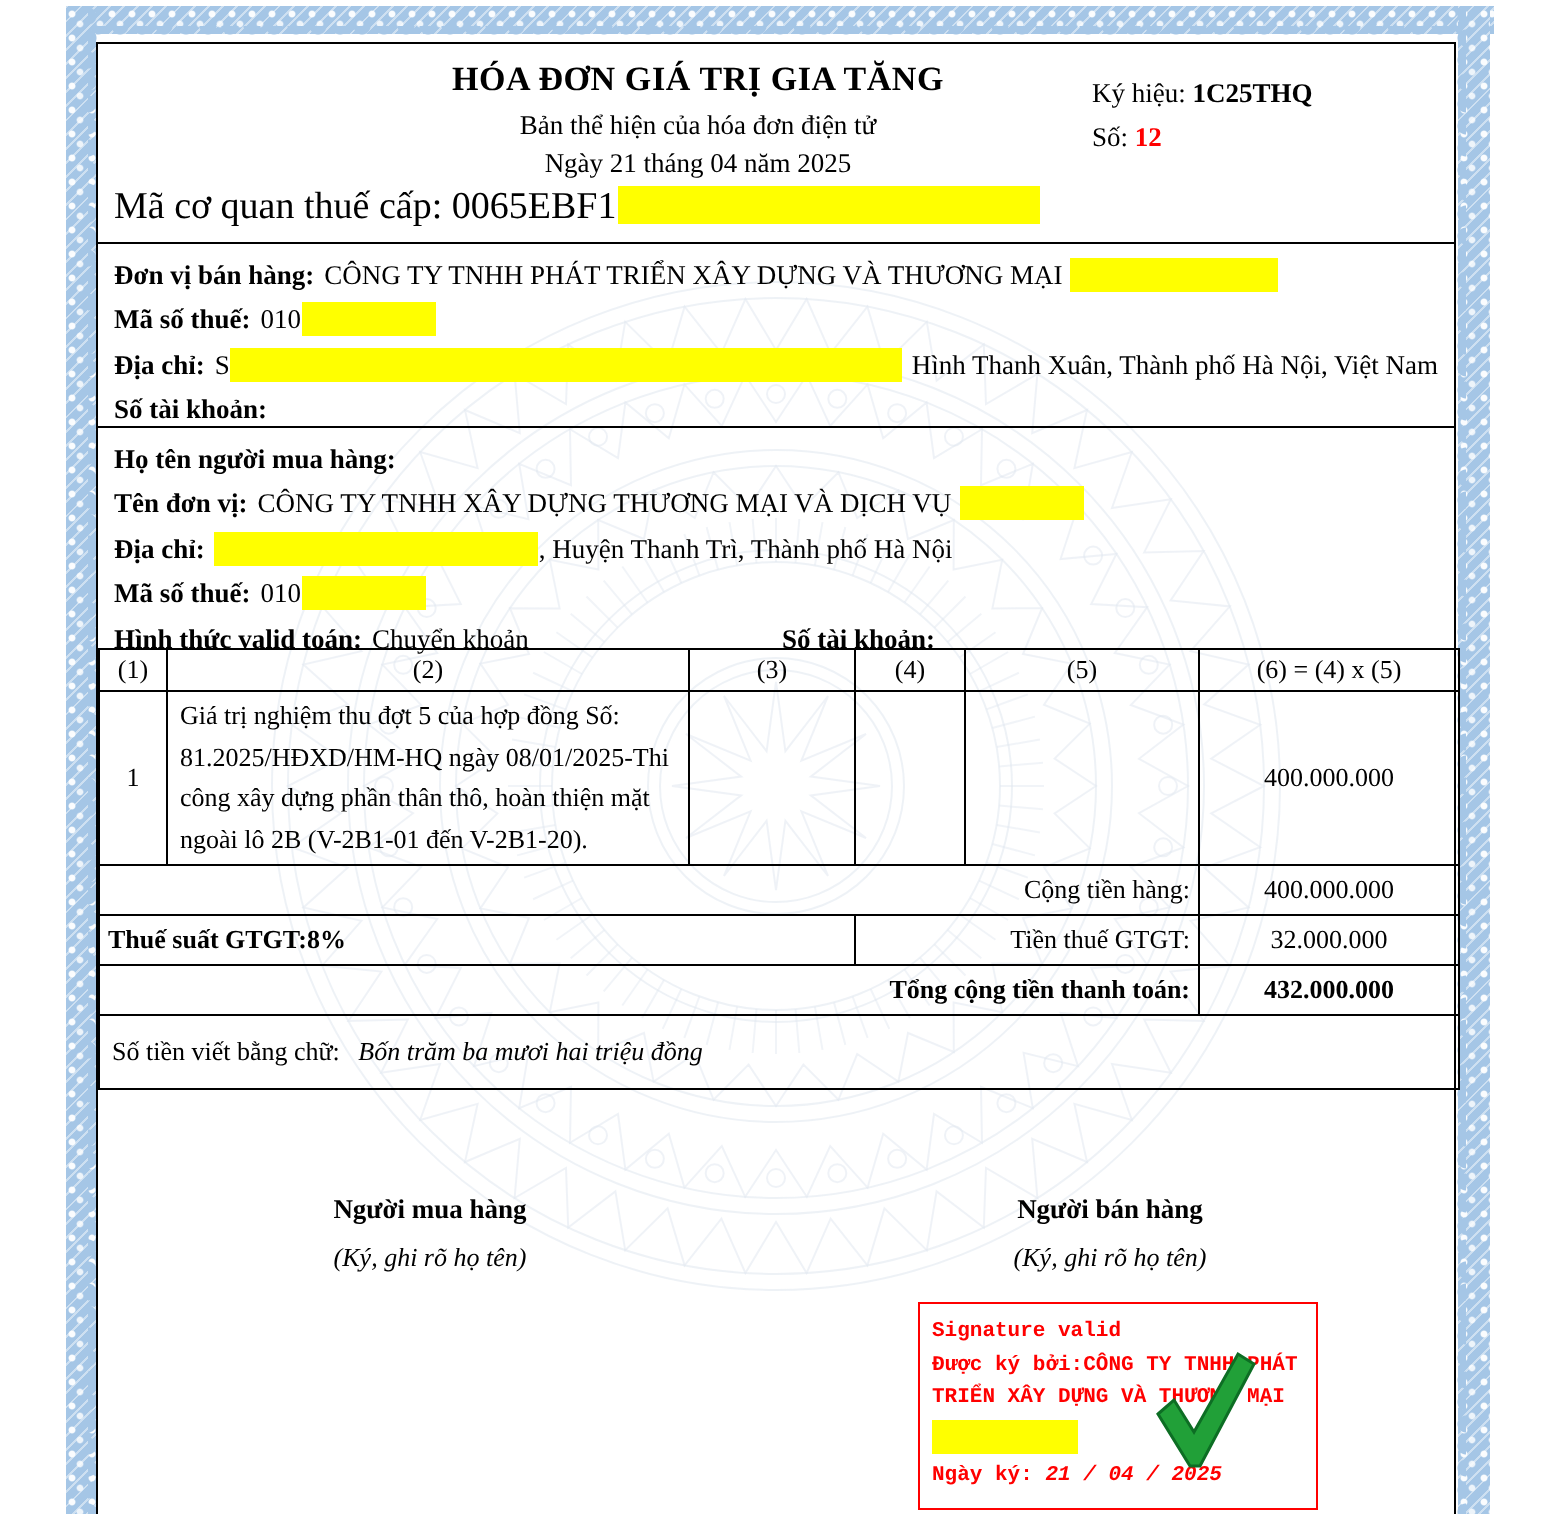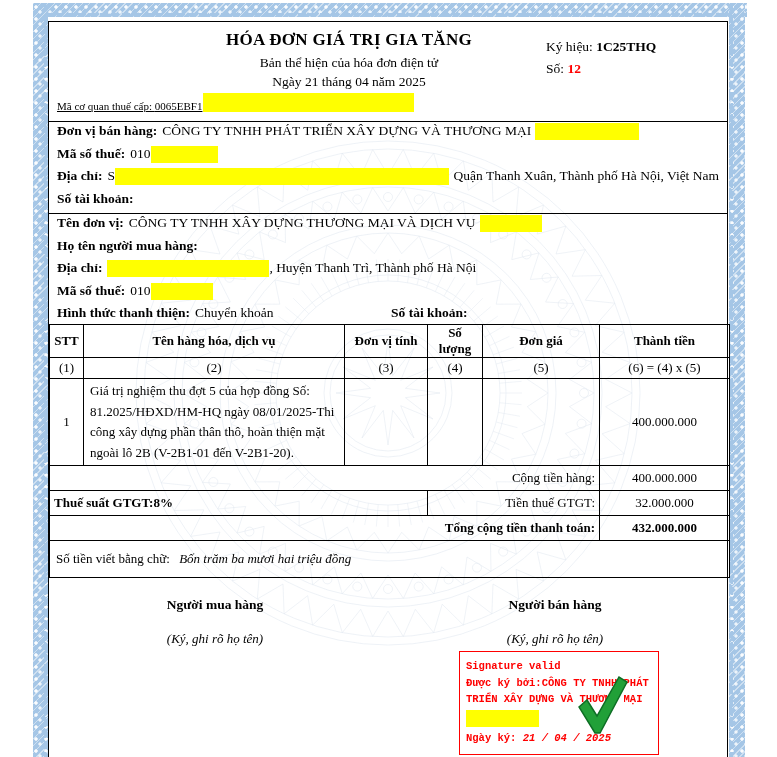--- a/index.html
+++ b/index.html
@@ -38,47 +38,47 @@
 
   
   .sec-header{top:0;height:100px;border-bottom:1px solid #000;}
   .hdr-center{position:absolute;left:90px;width:420px;text-align:center;}
   .hdr-title{top:8px;font-size:17px;font-weight:bold;letter-spacing:.3px;}
   .hdr-sub{top:33px;font-size:13.5px;}
   .hdr-date{top:52px;font-size:13.5px;}
   .hdr-right{position:absolute;left:497px;top:14px;font-size:13.5px;line-height:22px;}
   .bold{font-weight:bold;}
   .red{color:#ff0000;margin-top:41px;}
-  .hdr-taxline{position:absolute;left:8px;top:71px;font-size:11px;display:flex;align-items:flex-end;text-decoration:underline;}
+  .hdr-taxline{position:absolute;left:8px;top:71px;font-size:19px;display:flex;align-items:flex-start;}
 
   .redact{background:#ffff00;display:inline-block;vertical-align:middle;}
 
   
   .sec-seller{top:100px;height:92px;border-bottom:1px solid #000;padding:1px 8px;font-size:13.5px;}
   .sec-buyer{top:192px;height:110px;padding:1px 8px;font-size:13.5px;}
-  .frow{display:flex;align-items:flex-start;height:22.5px;white-space:nowrap;}
+  .frow{display:flex;align-items:flex-end;height:22.5px;white-space:nowrap;}
   .frow .lbl{font-weight:bold;margin-right:5px;}
 
   
   .invoice-table{position:absolute;top:302px;left:0;width:680px;border-collapse:collapse;table-layout:fixed;font-size:13px;}
   .invoice-table td,.invoice-table th{border:1px solid #000;padding:0 4px;box-sizing:border-box;background:transparent;}
   .invoice-table th{font-weight:bold;text-align:center;height:27px;}
   .row-sub td{text-align:center;height:21px;}
   .row-item td{height:86px;}
   .row-item .desc{text-align:left;padding:2px 6px;line-height:20.5px;white-space:normal;}
   .num{text-align:center;padding-right:5px;}
   .row-total td{height:25px;}
   .lbl-right{text-align:right;padding-right:6px;}
   .row-words td{height:37px;text-align:left;padding-left:6px;}
   .italic{font-style:italic;}
 
   
   .sign-block{position:absolute;top:575px;width:200px;text-align:center;}
   .sign-title{font-weight:bold;font-size:13.5px;}
-  .sign-note{font-style:italic;margin-top:18px;font-size:13px;}
+  .sign-note{font-style:italic;margin-top:8px;font-size:13px;}
 
   
   .stamp{position:absolute;left:410px;top:629px;width:200px;height:104px;
     border:1.7px solid #ff0000;box-sizing:border-box;padding:6px 5px 0 6px;
     font-family:Liberation Mono, monospace;
     font-size:10.5px;font-weight:bold;color:#ff0000;line-height:16.5px;background:transparent;}
   .stamp .sig-company{line-height:16.5px;}
   .stamp .stamp-yellow{width:73px;height:17px;background:#ffff00;margin:2px 0 3px 0;}
   .stamp .date-line{margin-top:2px;}
   .stamp .date-val{font-style:italic;font-weight:bold;}
@@ -243,71 +243,63 @@
     </div>
     <div class="frow">
       <span class="lbl">Mã số thuế:</span>
       <span>010</span>
       <span class="redact" style="width:67px;height:17px;"></span>
     </div>
     <div class="frow">
       <span class="lbl">Địa chỉ:</span>
       <span>S</span>
       <span class="redact" style="width:347px;height:17px;margin-right:5px;"></span>
-      <span>Quận Thanh Xuân, Thành phố Hà Nội, Việt Nam</span>
+      <span>Hình Thanh Xuân, Thành phố Hà Nội, Việt Nam</span>
     </div>
     <div class="frow">
       <span class="lbl">Số tài khoản:</span>
     </div>
   </div>
 
   <div class="sec sec-buyer">
+    <div class="frow">
+      <span class="lbl">Họ tên người mua hàng:</span>
+    </div>
     <div class="frow">
       <span class="lbl">Tên đơn vị:</span>
       <span>CÔNG TY TNHH XÂY DỰNG THƯƠNG MẠI VÀ DỊCH VỤ</span>
       <span class="redact" style="width:62px;height:17px;margin-left:4px;"></span>
     </div>
     <div class="frow">
-      <span class="lbl">Họ tên người mua hàng:</span>
-    </div>
-    <div class="frow">
       <span class="lbl">Địa chỉ:</span>
       <span class="redact" style="width:162px;height:17px;"></span>
       <span>, Huyện Thanh Trì, Thành phố Hà Nội</span>
     </div>
     <div class="frow">
       <span class="lbl">Mã số thuế:</span>
       <span>010</span>
       <span class="redact" style="width:62px;height:17px;"></span>
     </div>
     <div class="frow" style="position:relative;">
-      <span class="lbl">Hình thức thanh thiện:</span>
+      <span class="lbl">Hình thức valid toán:</span>
       <span>Chuyển khoản</span>
       <span class="lbl" style="position:absolute;left:334px;">Số tài khoản:</span>
     </div>
   </div>
 
   <table class="invoice-table">
     <colgroup>
       <col style="width:34px">
         <col style="width:261px">
         <col style="width:83px">
       <col style="width:55px">
         <col style="width:117px">
         <col style="width:130px">
     </colgroup>
     <tbody>
-        <tr>
-      <th>STT</th>
-      <th>Tên hàng hóa, dịch vụ</th>
-      <th>Đơn vị tính</th>
-      <th>Số lượng</th>
-      <th>Đơn giá</th>
-      <th>Thành tiền</th>
-    </tr>
     <tr class="row-sub">
       <td>(1)</td>
       <td>(2)</td>
       <td>(3)</td>
       <td>(4)</td>
       <td>(5)</td>
       <td>(6) = (4) x (5)</td>
     </tr>
     <tr class="row-item">
       <td style="text-align:center;">1</td>

